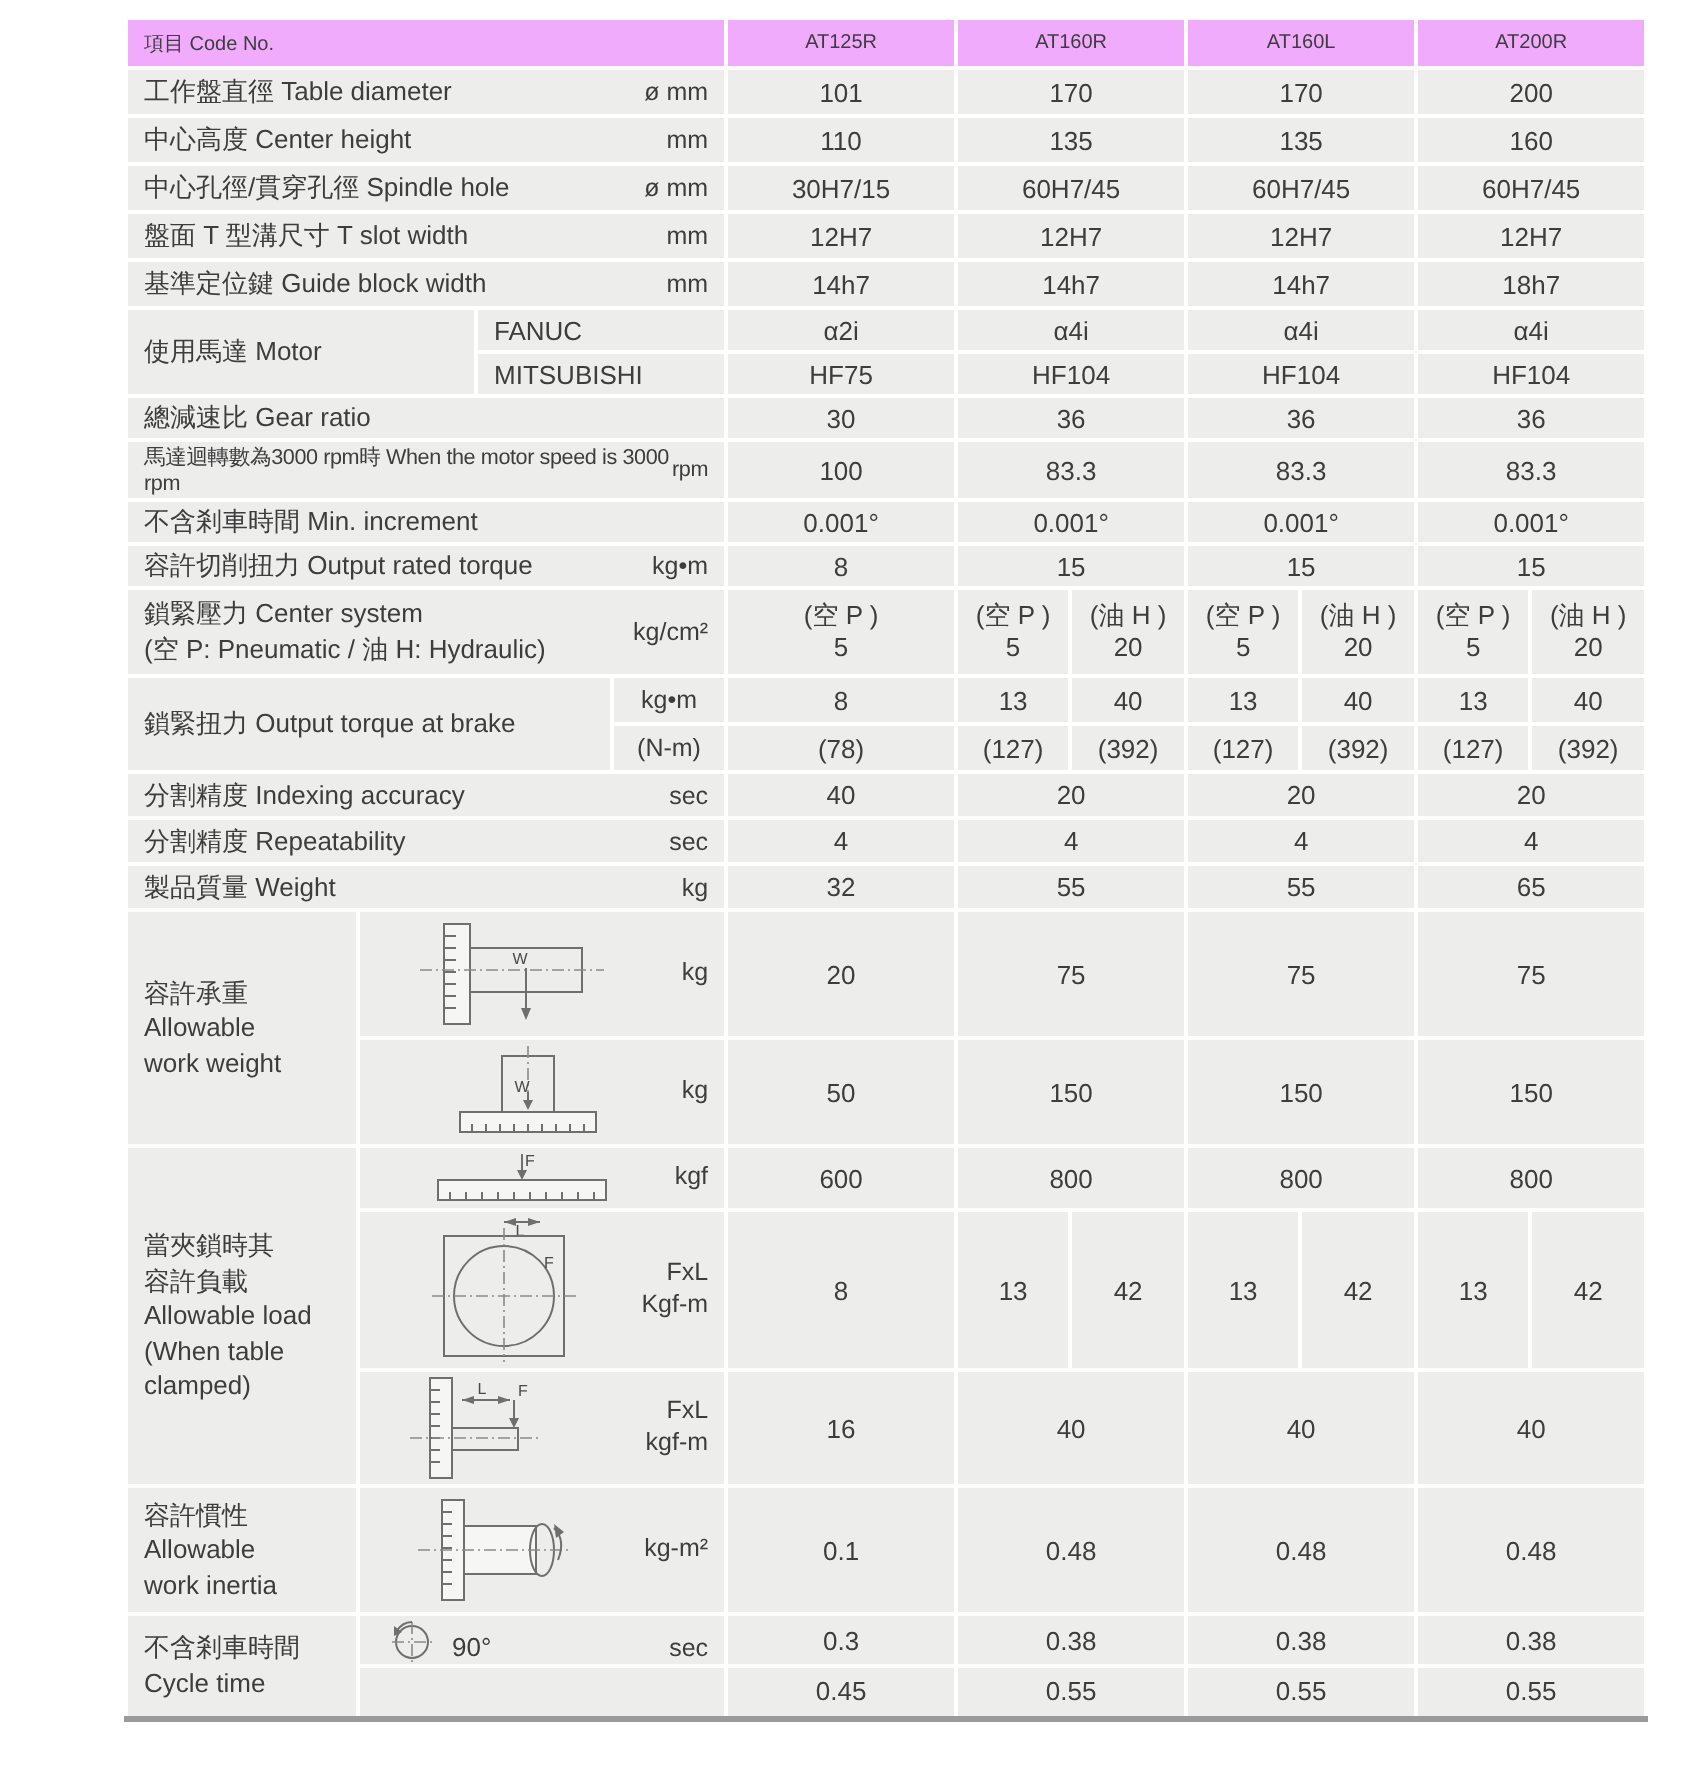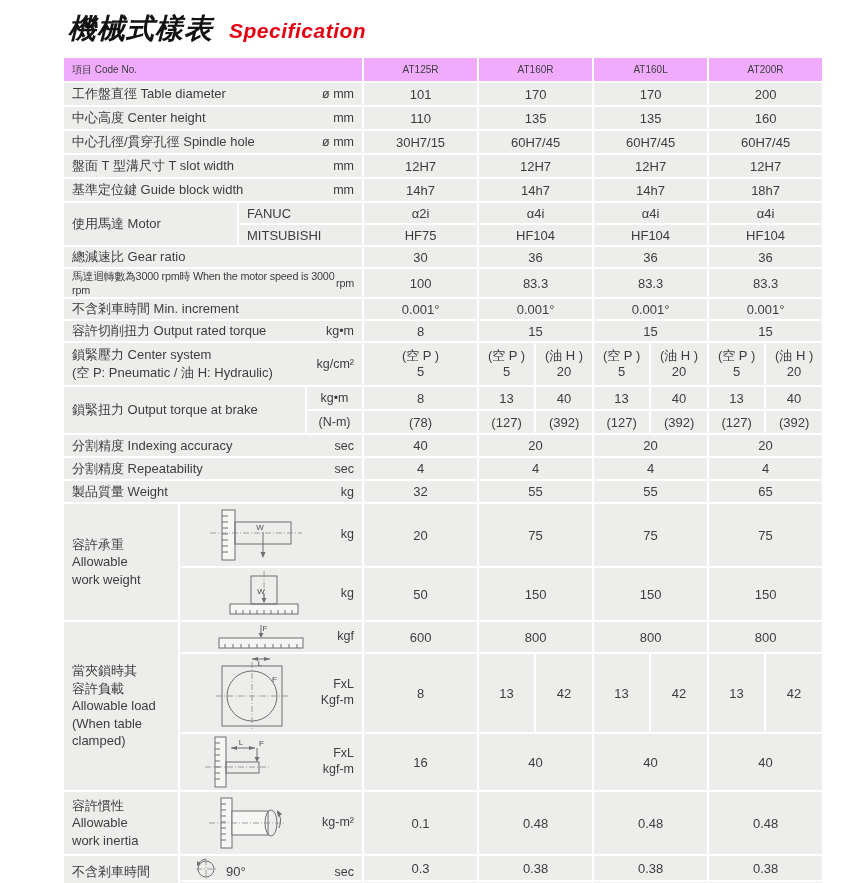--- a/index.html
+++ b/index.html
@@ -30,24 +30,20 @@
   svg{display:block;}
   .dstroke{stroke:#6f6f6f;fill:none;stroke-width:1;}
   .dfill{fill:#f6f6f5;stroke:#6f6f6f;stroke-width:1;}
   .dtext{font-size:8px;fill:#4a4a4a;font-family:"Liberation Sans",sans-serif;}
   .dashline{stroke:#8a8a8a;stroke-width:0.8;stroke-dasharray:6 2 1 2;fill:none;}
 </style>
 </head>
 <body>
 
 <div class="page">
-  <div class="title-row">
-    <span class="title-zh">機械式樣表</span>
-    <span class="title-en">Specification</span>
-  </div>
 
   <table class="spec">
     <colgroup>
       <col style="width:116px">
         <col style="width:59px">
         <col style="width:68px">
         <col style="width:57px">
       <col style="width:57px">
         <col style="width:58px">
         <col style="width:57px">

